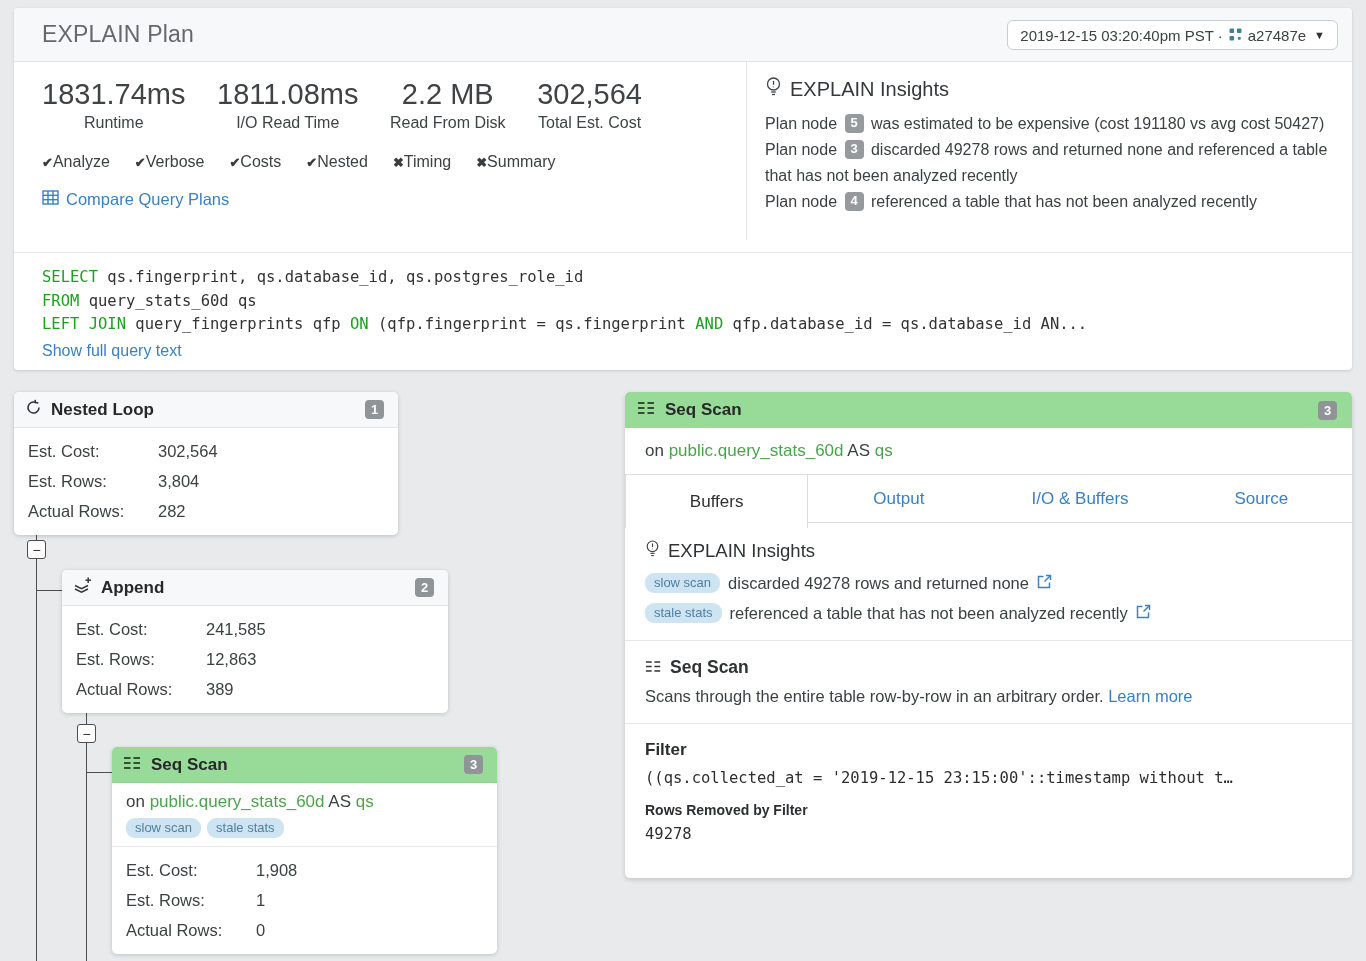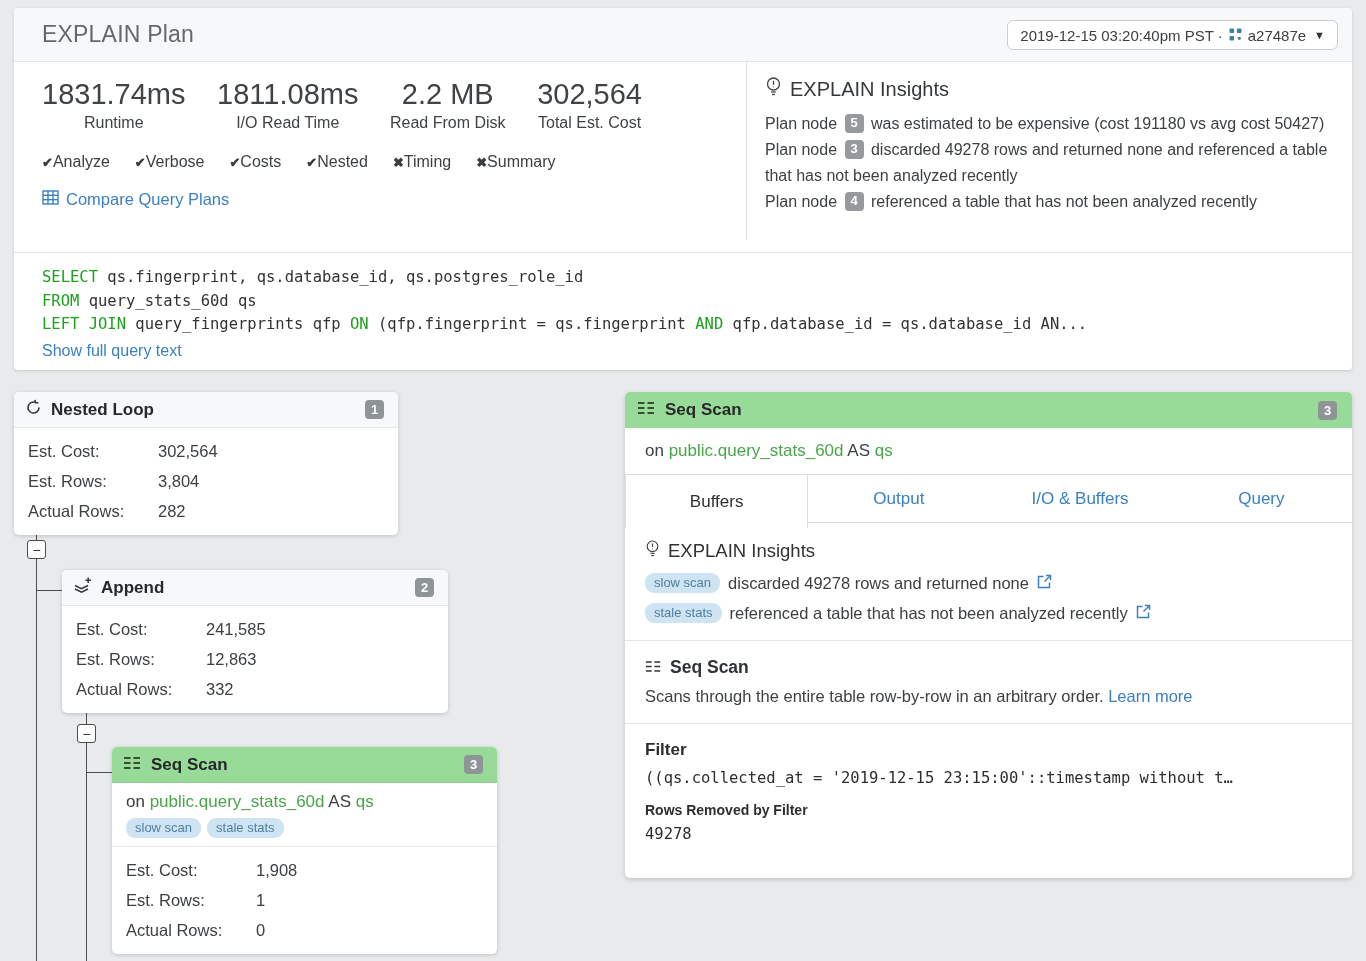--- a/index.html
+++ b/index.html
@@ -303,21 +303,21 @@
     <div class="nrow">
         <span>Est. Cost:</span>
         <span>241,585</span>
       </div>
     <div class="nrow">
         <span>Est. Rows:</span>
         <span>12,863</span>
       </div>
     <div class="nrow">
         <span>Actual Rows:</span>
-        <span>332</span>
+        <span>389</span>
       </div>
   </div>
 </div>
 
 <div class="node" style="left:112px; top:747px; width:385px;">
   <div class="node-header green">
     <span class="ico">
       <svg width="19" height="14" viewBox="0 0 19 14">
           <g stroke="#23361f" stroke-width="1.7">
             <line x1="1" y1="2" x2="7.5" y2="2"></line>
@@ -374,21 +374,21 @@
   </div>
 
   <div class="dp-sub">
     <span>on</span> <a class="green-link">public.query_stats_60d</a> <span>AS</span> <a class="green-link">qs</a>
   </div>
 
   <div class="dp-tabs">
     <div class="dp-tab active">Buffers</div>
     <div class="dp-tab">Output</div>
     <div class="dp-tab">I/O &amp; Buffers</div>
-    <div class="dp-tab">Query</div>
+    <div class="dp-tab">Source</div>
   </div>
 
   <div class="dp-section">
     <div class="dp-h">
       <span class="ico">
         <svg width="15" height="19" viewBox="0 0 17 21">
             <g fill="none" stroke="#3f4346" stroke-width="1.3">
               <circle cx="8.5" cy="8" r="6"></circle>
               <line x1="6.2" y1="16" x2="10.8" y2="16"></line>
               <line x1="7" y1="18.5" x2="10" y2="18.5"></line>

